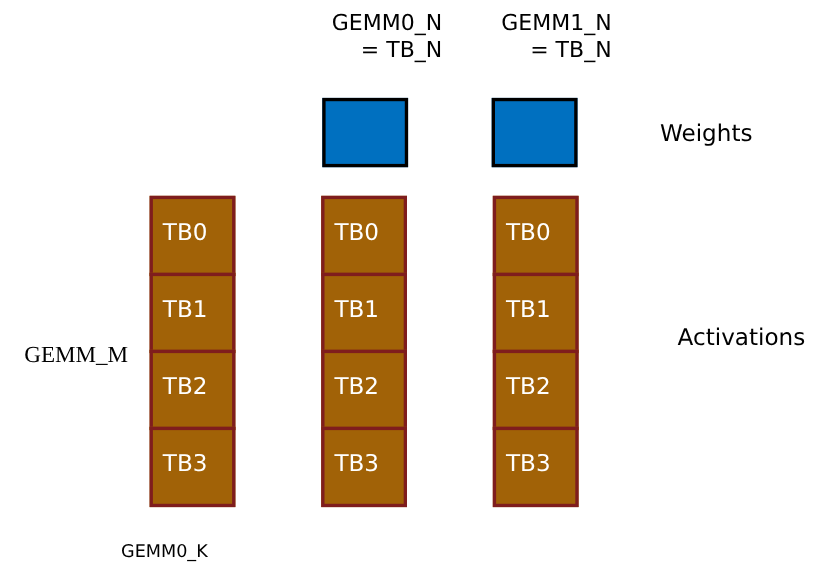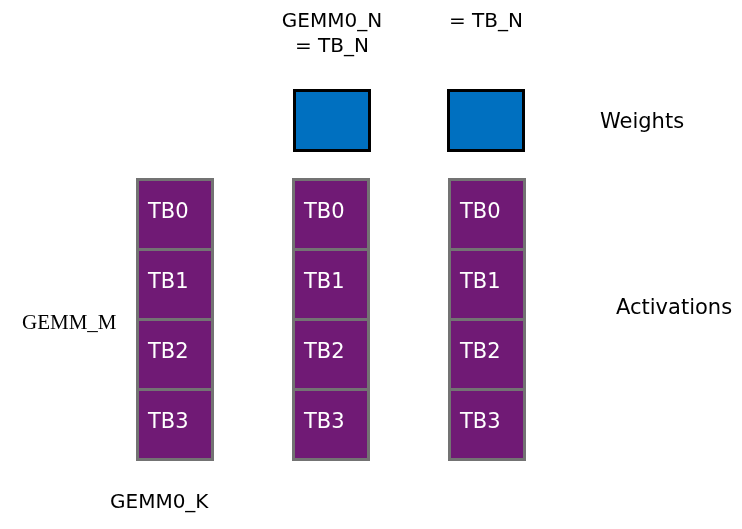--- a/index.html
+++ b/index.html
@@ -15,21 +15,21 @@
   }
   #canvas {
     position: relative;
     width: 742px;
     height: 529px;
   }
 
   
   .n-label {
     position: absolute;
-    text-align: center;
+    text-align: right;
     font-size: 20px;
     color: #000000;
     line-height: 25px;
     white-space: nowrap;
   }
   .n-label .ln { display: block; }
 
   
   .weight-box {
     position: absolute;
@@ -39,22 +39,22 @@
   }
 
   
   .act-column {
     position: absolute;
     width: 78px;
     display: flex;
     flex-direction: column;
   }
   .tb-cell {
-    background: #701a75;
-    border: 3px solid #737373;
+    background: #a16207;
+    border: 3px solid #7f1d1d;
     box-sizing: border-box;
     height: 73px;
     position: relative;
   }
   .tb-cell + .tb-cell {
     margin-top: -3px;
   }
   .tb-text {
     position: absolute;
     left: 9px;
@@ -70,37 +70,38 @@
     position: absolute;
     font-size: 21px;
     color: #000000;
     white-space: nowrap;
     line-height: 24px;
   }
 
   
   .k-label {
     position: absolute;
-    font-size: 20px;
+    font-size: 16px;
     color: #000000;
     white-space: nowrap;
     line-height: 24px;
   }
 </style>
 </head>
 <body>
 
 <div id="canvas">
 
   <div class="n-label" style="left:262px; top:8px; width:140px;">
     <span class="ln">GEMM0_N</span>
     <span class="ln">= TB_N</span>
   </div>
 
   <div class="n-label" style="left:416px; top:8px; width:140px;">
+    <span class="ln">GEMM1_N</span>
     <span class="ln">= TB_N</span>
   </div>
 
   <div class="weight-box" style="left:293px; top:89px; width:78px; height:63px;"></div>
 
   <div class="weight-box" style="left:447px; top:89px; width:78px; height:63px;"></div>
 
   <div class="side-label" style="left:600px; top:109px;">Weights</div>
 
   <div class="act-column" style="left:136px; top:178px;">

